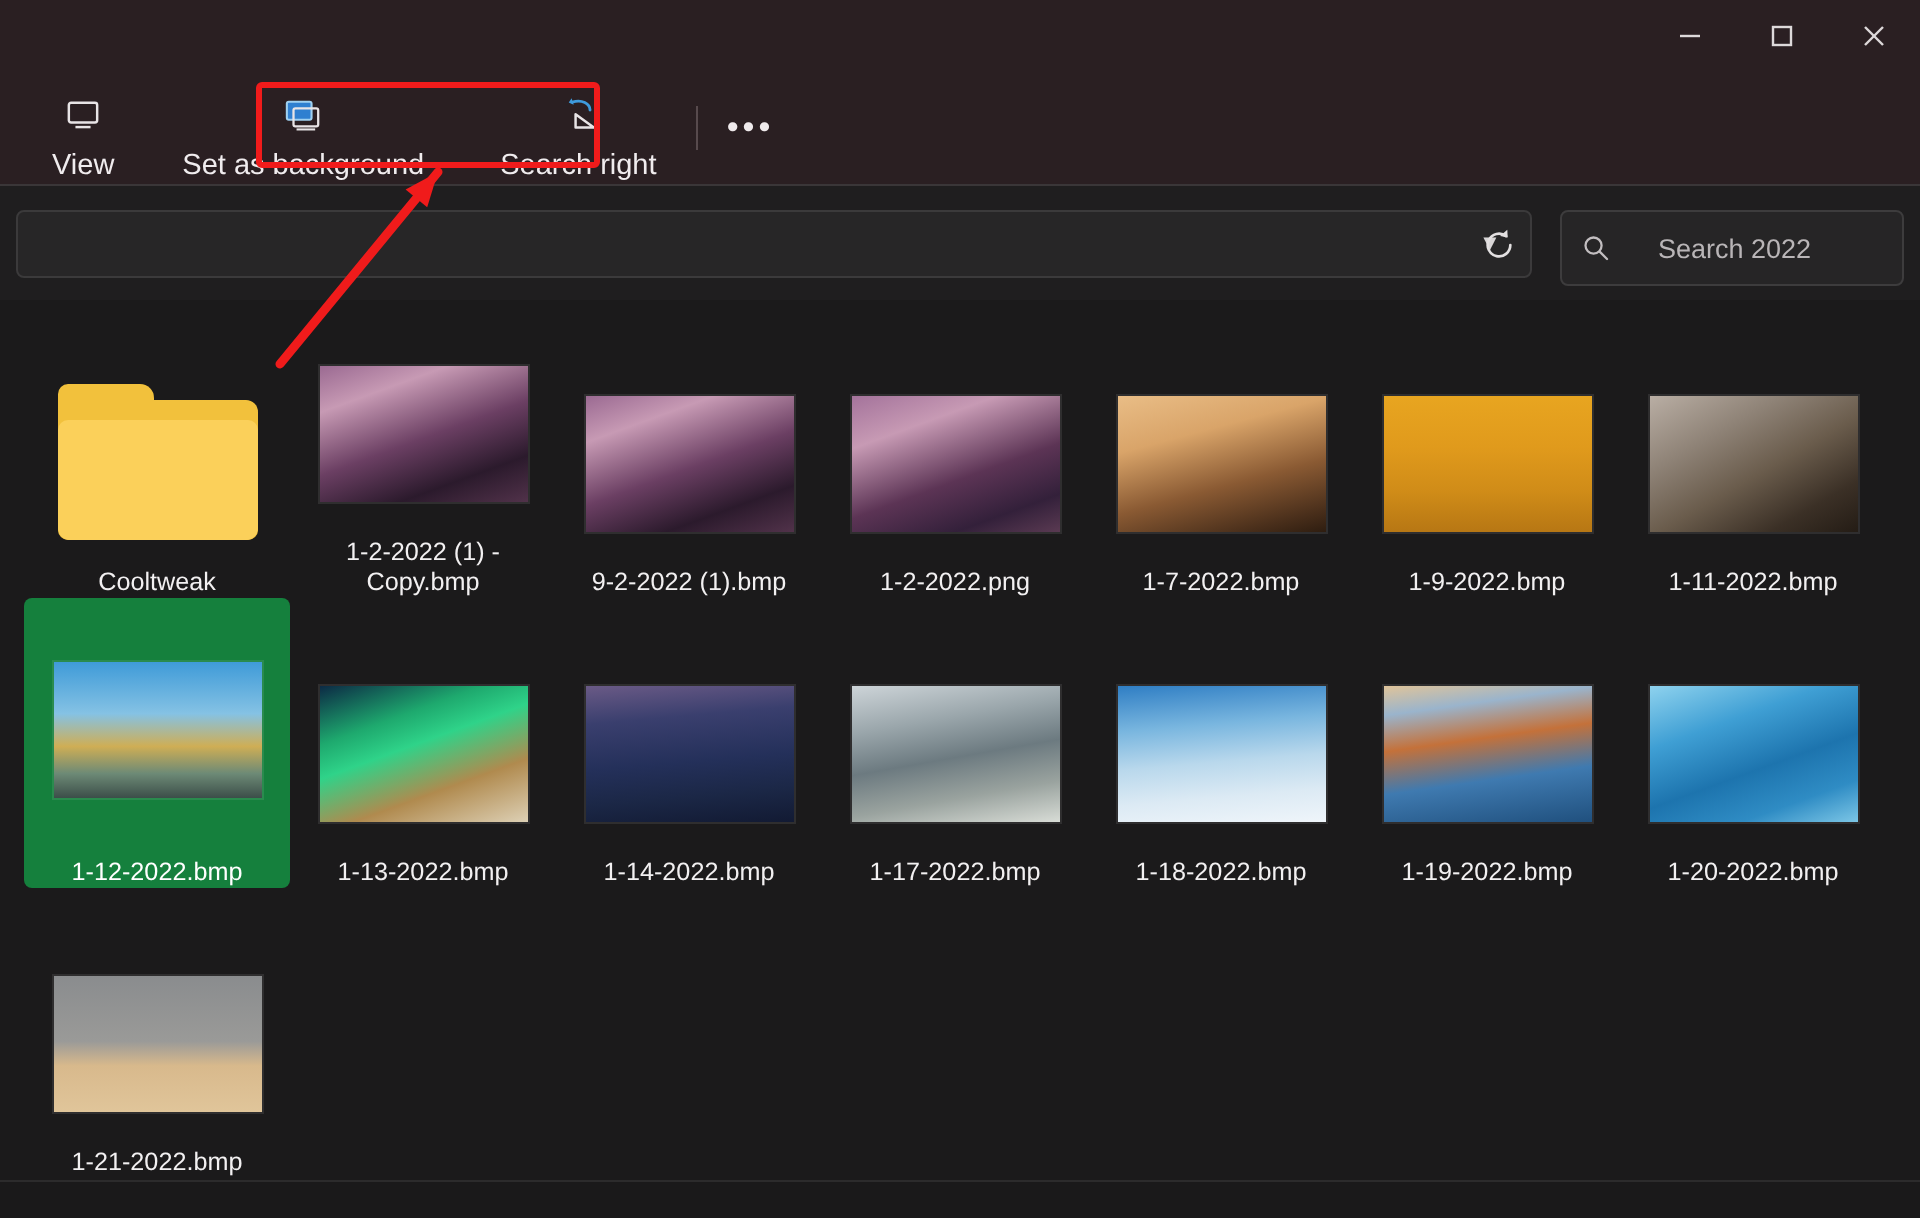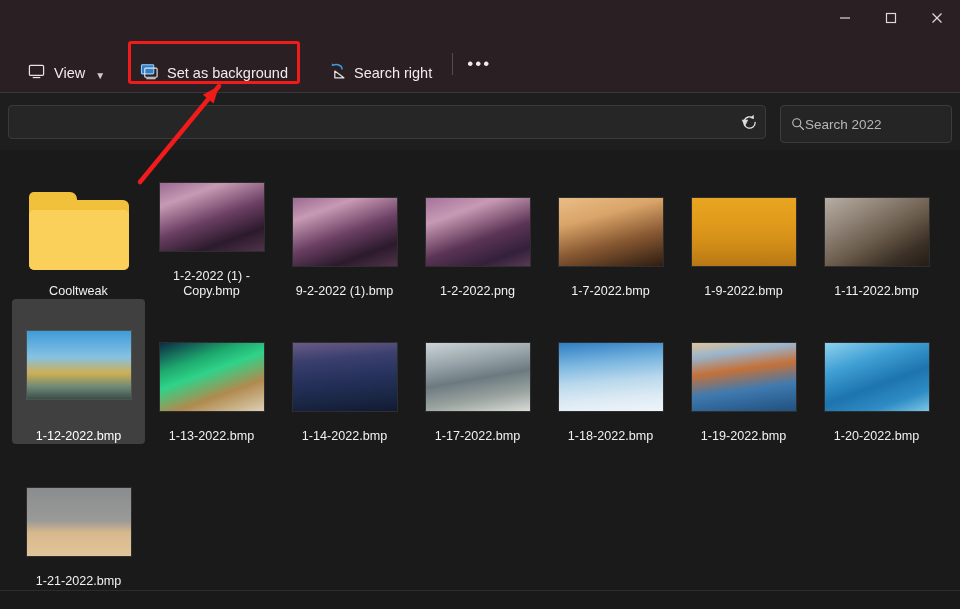--- a/index.html
+++ b/index.html
@@ -24,23 +24,23 @@
   .wbtn svg { display: block; }
 
   
   .toolbar {
     position: absolute; top: 36px; left: 0; width: 960px; height: 56px;
     background: #2a1f22;
     display: flex; align-items: center;
     padding-left: 14px;
   }
   .tb-item {
-    height: 34px; display: flex; align-items: flex-end; gap: 8px;
+    height: 34px; display: flex; align-items: center; gap: 8px;
     padding: 0 12px; border-radius: 4px;
-    color: #f0ecee; font-size: 14.5px; white-space: nowrap;
+    color: #f0ecee; font-size: 14.5px; white-space: nowrap; flex-direction: column;
   }
   .tb-icon { width: 20px; height: 20px; display:flex; align-items:center; justify-content:center; flex: none; }
   .tb-icon svg { display:block; }
   .chev { font-size: 10px; color: #cfc9cb; margin-left: 2px; }
   .tb-sep { width: 1px; height: 22px; background: #574a4d; margin: 0 8px; }
   .tb-ellipsis {
     height: 34px; width: 36px; display:flex; align-items:center; justify-content:center;
     color: #efeaec; font-size: 17px; letter-spacing: 2px; border-radius: 4px;
   }
 
@@ -68,40 +68,40 @@
     color: #d9d6d7; font-size: 11px; border-radius: 3px;
   }
   .refresh-btn {
     position: absolute; left: 735px; top: 108px; width: 28px; height: 28px;
     display:flex; align-items:center; justify-content:center; color: #e3e0e1;
     border-radius: 3px;
   }
   .search-box {
     position: absolute; left: 780px; top: 105px; width: 172px; height: 38px;
     background: #262526; border: 1px solid #3d3c3d; border-radius: 4px;
-    display: flex; align-items: center; gap: 0; padding: 0 10px;
+    display: flex; align-items: center; gap: 24px; padding: 0 10px;
   }
   .search-ph { color: #b9b5b7; font-size: 13.5px; }
 
   
   .content {
     position: absolute; top: 150px; left: 0; width: 960px; height: 440px;
     background: #1b1a1b; overflow: hidden;
   }
   .grid {
     position: absolute; left: 12px; top: 4px;
     display: flex; flex-wrap: wrap;
   }
   .cell {
     width: 133px; height: 145px;
     display: flex; flex-direction: column; align-items: center; justify-content: flex-end;
     padding-top: 6px;
     border-radius: 4px;
   }
-  .cell.selected { background: #404040; gap: 12px; }
+  .cell.selected { background: #15803d; gap: 12px; }
   .thumbwrap {
     width: 104px; height: 96px;
     display: flex; align-items: center; justify-content: center;
   }
   .thumb {
     width: 104px; height: 68px;
     background-size: cover; background-position: center;
     box-shadow: 0 0 0 1px rgba(255,255,255,0.09);
   }
   .label {

